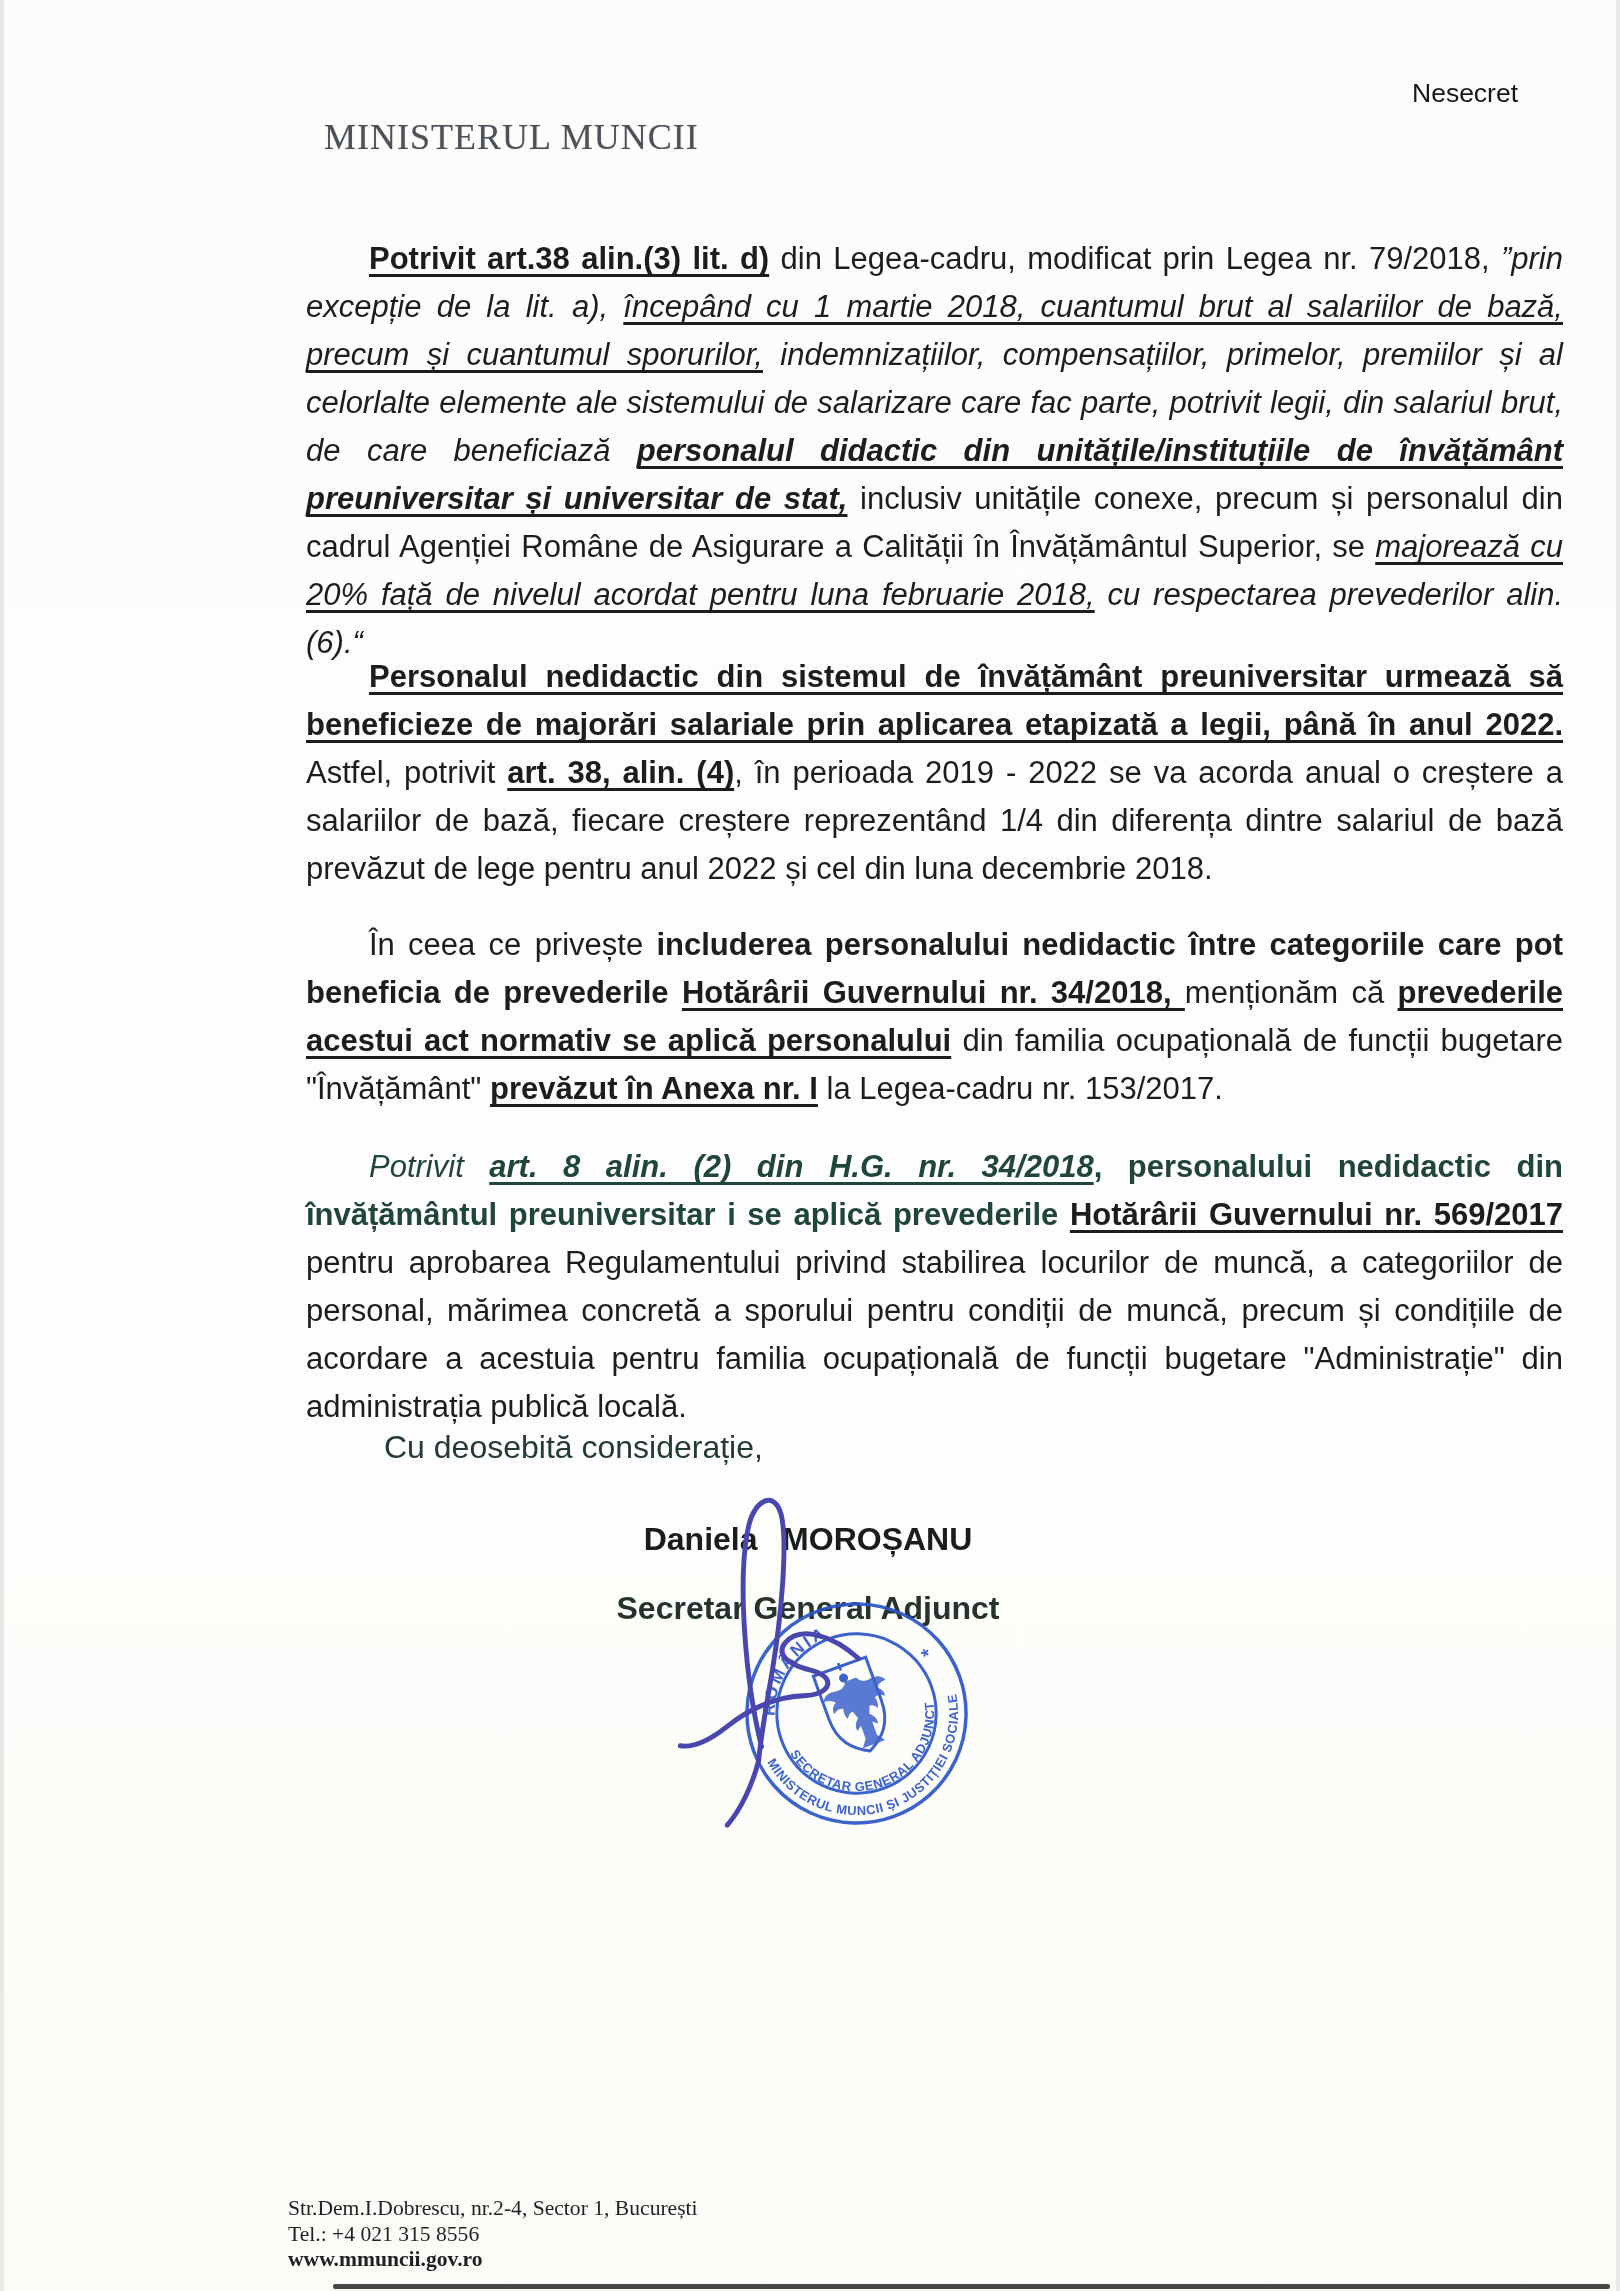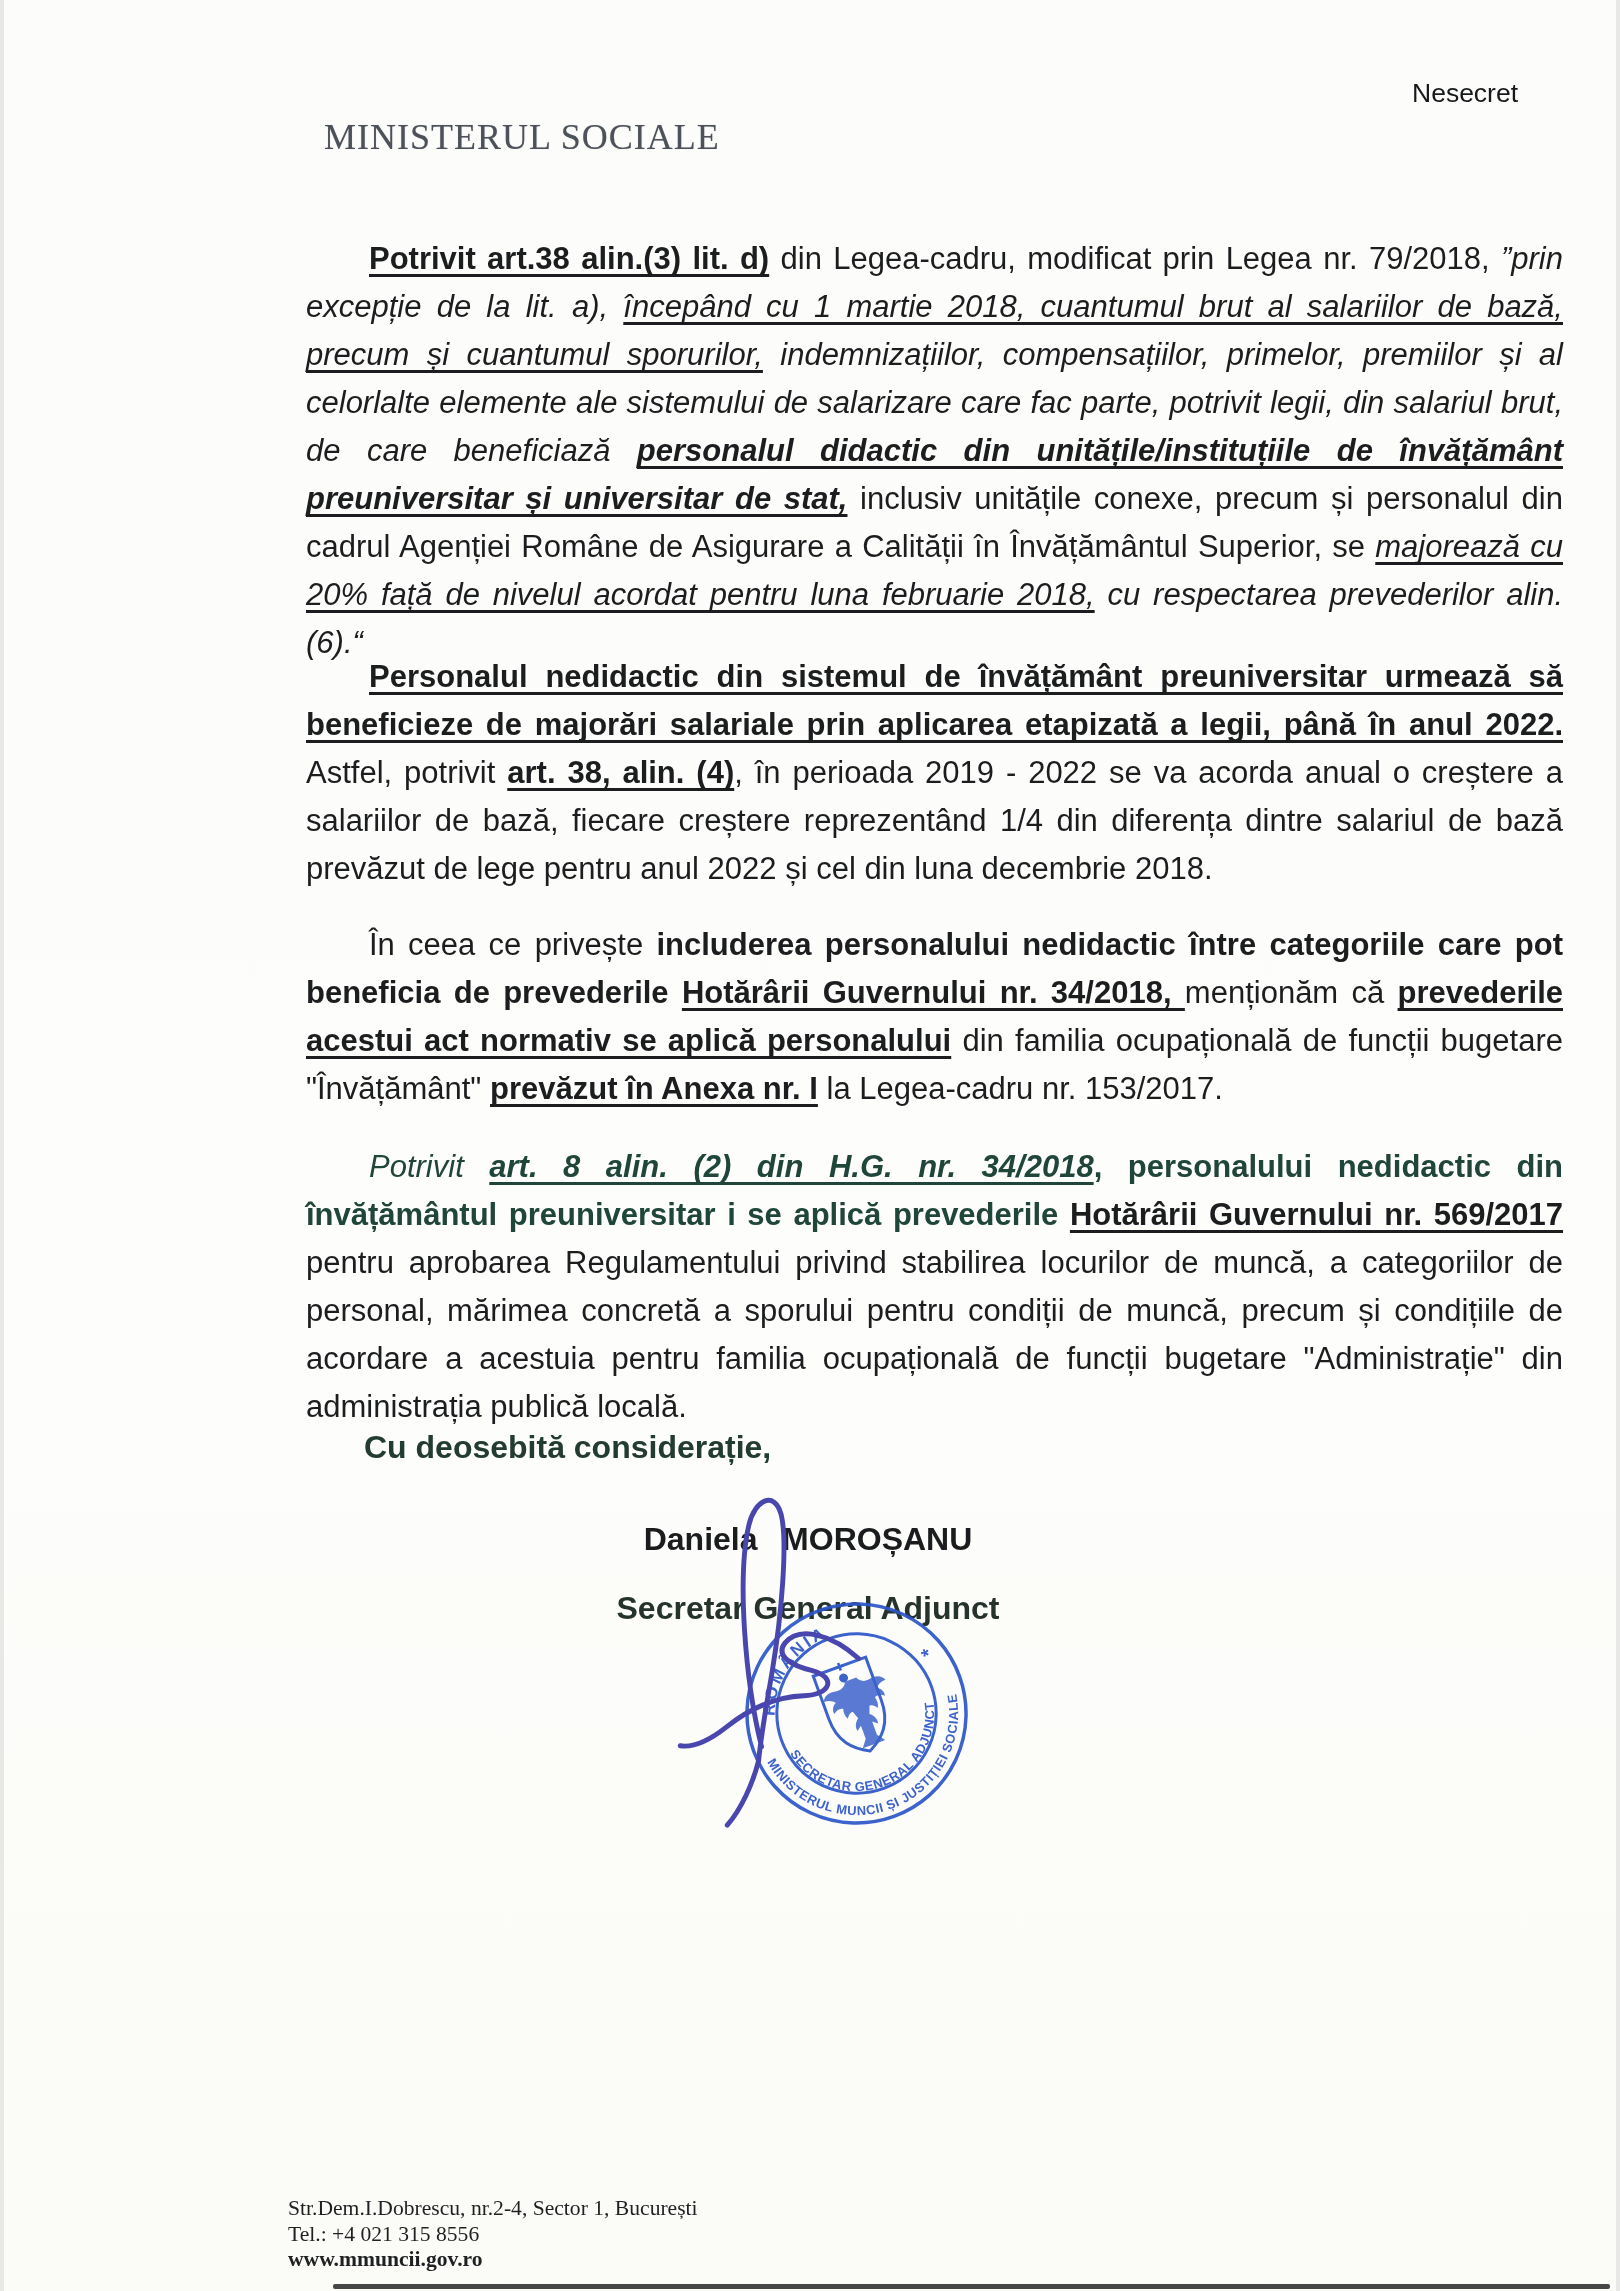--- a/index.html
+++ b/index.html
@@ -32,22 +32,22 @@
   }
   .p1{top:235px}
   .p2{top:653px}
   .p3{top:921px}
   .p4{top:1143px}
   .s-b{font-weight:700;}
   .s-i{font-style:italic;}
   .s-u{text-decoration:underline;text-decoration-thickness:2.9px;text-underline-offset:4.9px;text-decoration-skip-ink:none;}
   .s-g{color:#20453a;}
   .closing{
-    position:absolute;left:360px;top:1429px;
-    font-size:32px;font-weight:700;color:#233c33;
+    position:absolute;left:380px;top:1429px;
+    font-size:32px;font-weight:400;color:#233c33;
   }
   .sig-name{
     position:absolute;left:549px;top:1521px;width:510px;
     text-align:center;font-size:32px;font-weight:700;color:#1b1c1e;
     word-spacing:15.7px;
   }
   .sig-title{
     position:absolute;left:549px;top:1590px;width:510px;
     text-align:center;font-size:32px;font-weight:700;color:#26332c;
   }
@@ -76,21 +76,21 @@
   }
 </style>
 </head>
 <body>
 
 <div class="page">
 
   <div class="nesecret">Nesecret</div>
 
   <div class="ministry">
-    <div>MINISTERUL SOCIALE</div>
+    <div>MINISTERUL MUNCII</div>
   </div>
 
   <div>
     <p class="para p1"><span class="s-b s-u">Potrivit art.38 alin.(3) lit. d)</span><span> din Legea-cadru, modificat prin Legea nr. 79/2018, </span><span class="s-i">”prin excepție de la lit. a), </span><span class="s-i s-u">începând cu 1 martie 2018, cuantumul brut al salariilor de bază, precum și cuantumul sporurilor,</span><span class="s-i"> indemnizațiilor, compensațiilor, primelor, premiilor și al celorlalte elemente ale sistemului de salarizare care fac parte, potrivit legii, din salariul brut, de care beneficiază </span><span class="s-b s-i s-u">personalul didactic din unitățile/instituțiile de învățământ preuniversitar și universitar de stat,</span><span> inclusiv unitățile conexe, precum și personalul din cadrul Agenției Române de Asigurare a Calității în Învățământul Superior, se </span><span class="s-i s-u">majorează cu 20% față de nivelul acordat pentru luna februarie 2018,</span><span class="s-i"> cu respectarea prevederilor alin. (6).“</span></p>
     <p class="para p2"><span class="s-b s-u">Personalul nedidactic din sistemul de învățământ preuniversitar urmează să beneficieze de majorări salariale prin aplicarea etapizată a legii, până în anul 2022.</span><span> Astfel, potrivit </span><span class="s-b s-u">art. 38, alin. (4)</span><span>, în perioada 2019 - 2022 se va acorda anual o creștere a salariilor de bază, fiecare creștere reprezentând 1/4 din diferența dintre salariul de bază prevăzut de lege pentru anul 2022 și cel din luna decembrie 2018.</span></p>
     <p class="para p3"><span>În ceea ce privește </span><span class="s-b">includerea personalului nedidactic între categoriile care pot beneficia de prevederile </span><span class="s-b s-u">Hotărârii Guvernului nr. 34/2018, </span><span>menționăm că </span><span class="s-b s-u">prevederile acestui act normativ se aplică personalului</span><span> din familia ocupațională de funcții bugetare "Învățământ" </span><span class="s-b s-u">prevăzut în Anexa nr. I</span><span> la Legea-cadru nr. 153/2017.</span></p>
     <p class="para p4"><span class="s-i s-g">Potrivit </span><span class="s-b s-i s-u s-g">art. 8 alin. (2) din H.G. nr. 34/2018</span><span class="s-b s-g">, personalului nedidactic din învățământul preuniversitar i se aplică prevederile </span><span class="s-b s-u">Hotărârii Guvernului nr. 569/2017</span><span> pentru aprobarea Regulamentului privind stabilirea locurilor de muncă, a categoriilor de personal, mărimea concretă a sporului pentru condiții de muncă, precum și condițiile de acordare a acestuia pentru familia ocupațională de funcții bugetare "Administrație" din administrația publică locală.</span></p>
   </div>
 
   <div class="closing">Cu deosebită considerație,</div>

